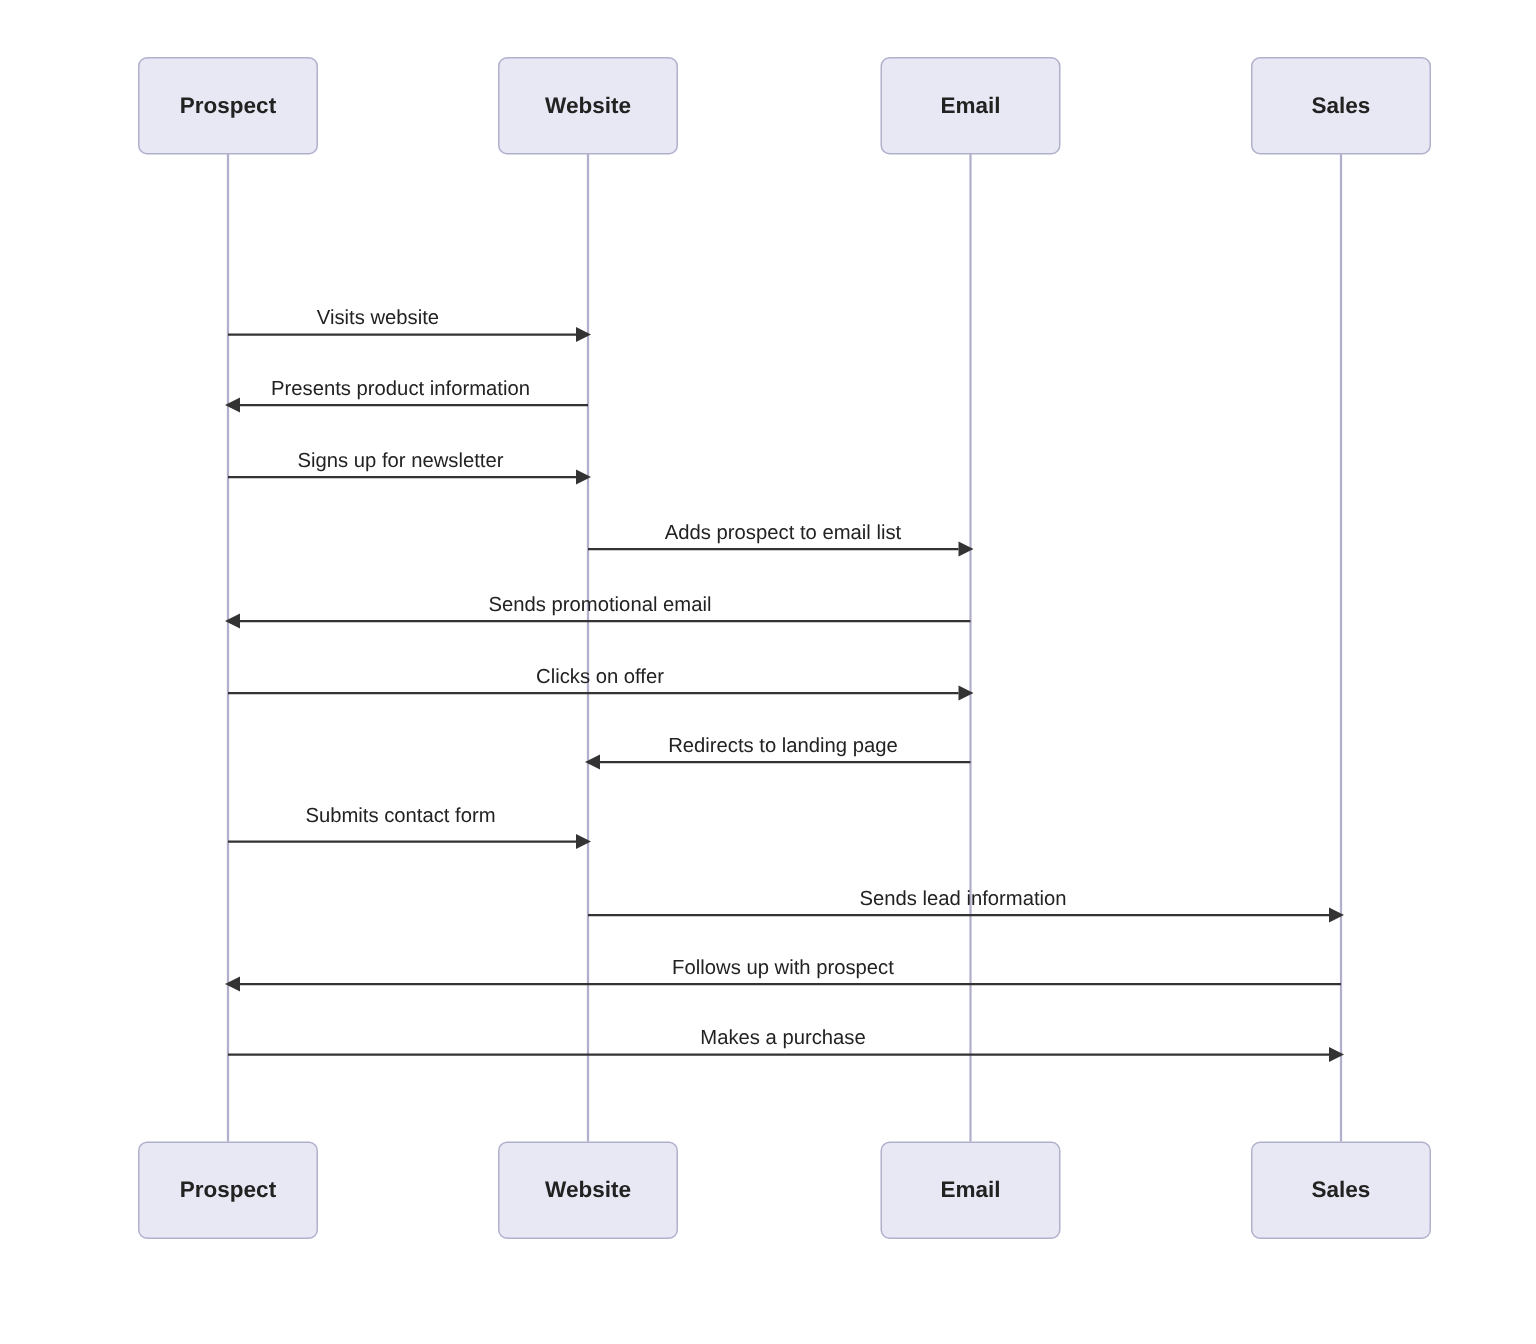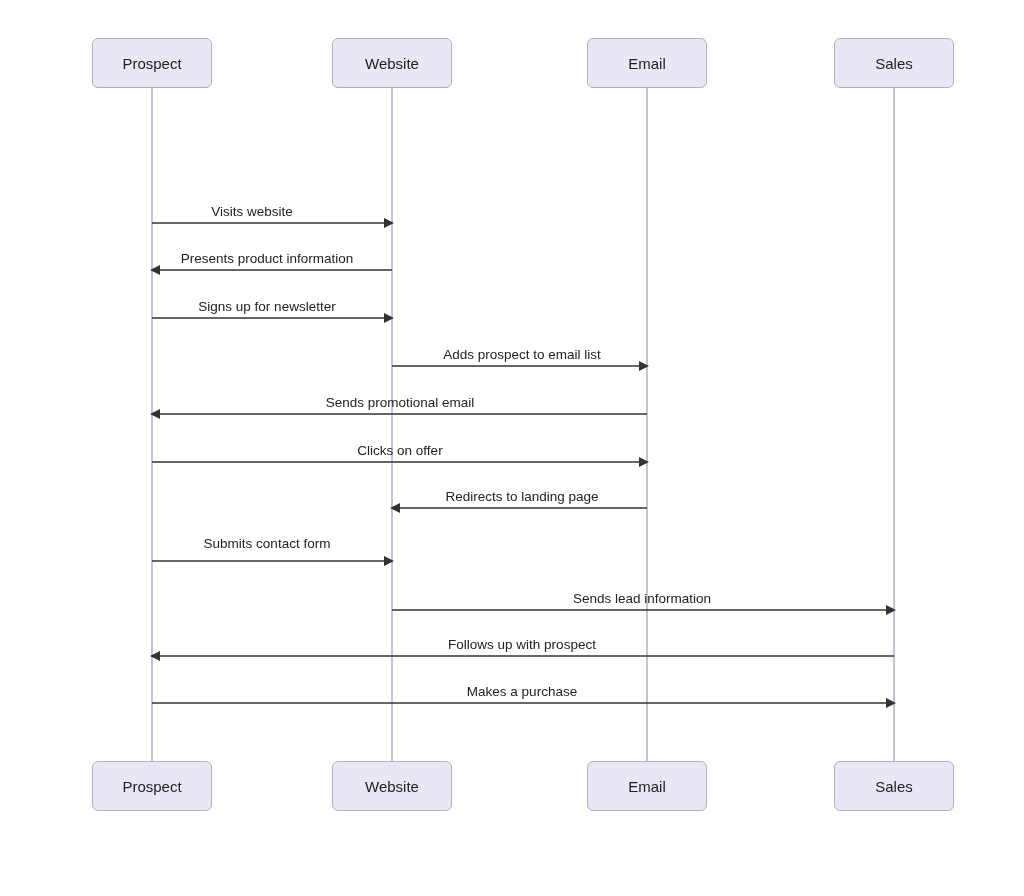--- a/index.html
+++ b/index.html
@@ -17,26 +17,26 @@
       width: 960px;
       height: 820px;
       margin: 38px auto;
     }
     .actor-box {
       position: absolute;
       background: #e8e8f4;
       border: 1.5px solid #b0b0cc;
       border-radius: 6px;
       width: 120px;
-      height: 50px;
+      height: 65px;
       display: flex;
       align-items: center;
       justify-content: center;
       font-size: 15px;
-      font-weight: 400;
+      font-weight: 700;
       color: #222;
     }
     svg.diagram-svg {
       position: absolute;
       top: 0; left: 0;
       width: 100%; height: 100%;
       overflow: visible;
       pointer-events: none;
     }
   </style>

